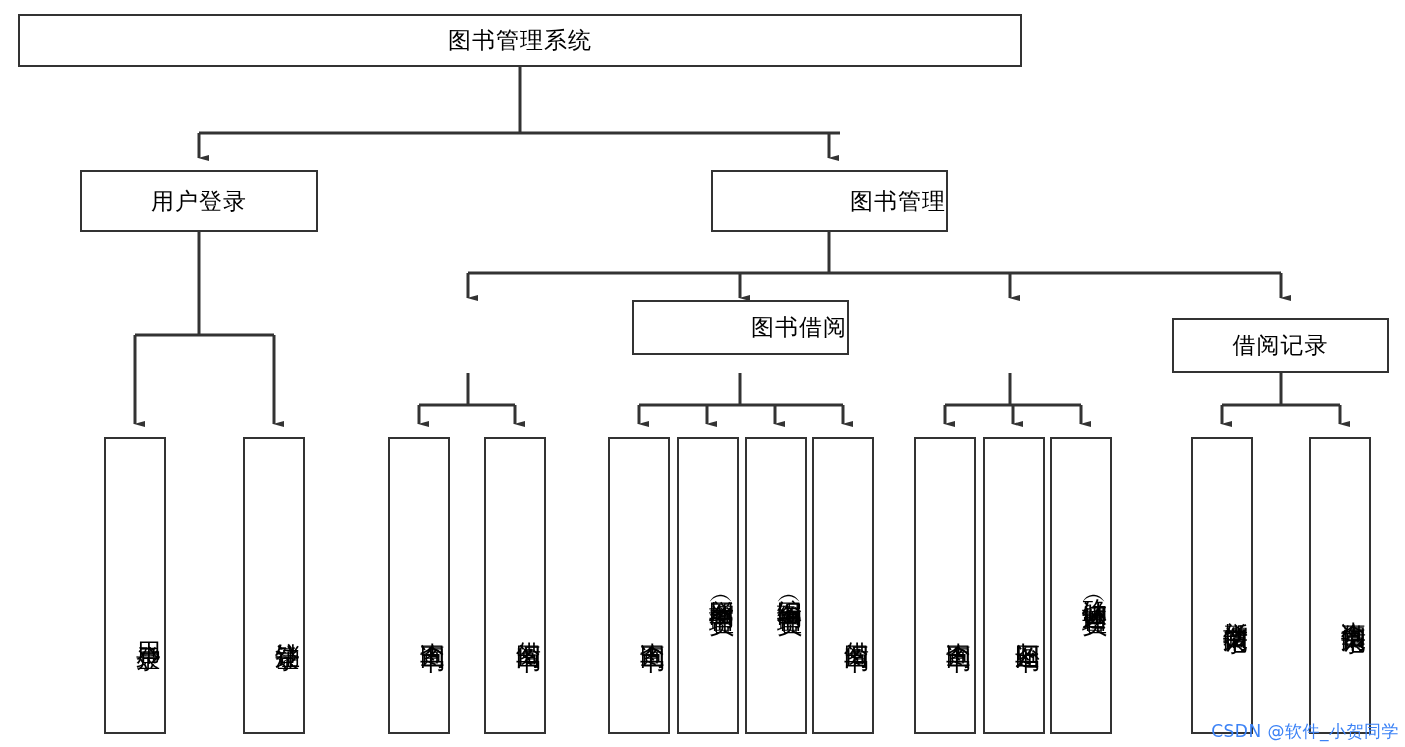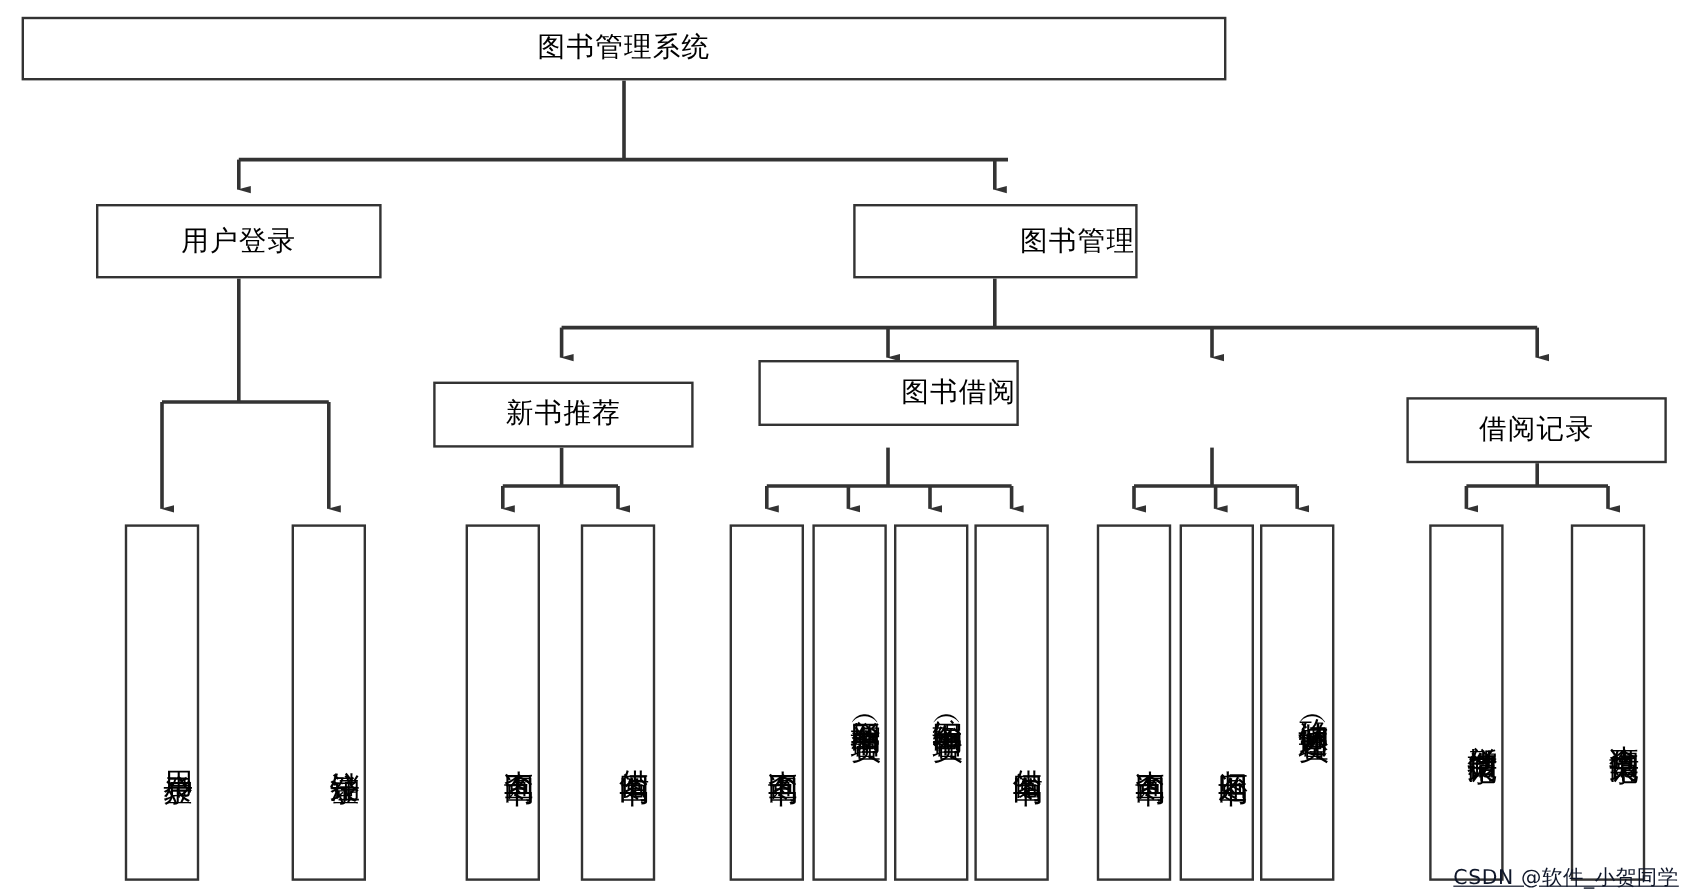--- a/index.html
+++ b/index.html
@@ -54,24 +54,23 @@
     padding-top: 4px;
   }
   .node-label {
     display: block;
   }
   .watermark {
     position: absolute;
     right: 6px;
     bottom: 4px;
     font-size: 17px;
-    color: #0f172a;
+    color: #3b82f6;
     letter-spacing: 0.5px;
     white-space: nowrap;
-    text-decoration: underline;
   }
 </style>
 </head>
 <body>
 
 <div id="canvas">
 
   <svg class="wires" viewBox="0 0 1405 747">
     <defs>
       <marker id="arrow" markerWidth="10" markerHeight="12" refX="3" refY="10" orient="auto" markerUnits="userSpaceOnUse">
@@ -127,30 +126,27 @@
   </div>
 
   <div class="node horiz" style="left:80px; top:170px; width:238px; height:62px;">
     <span class="node-label">用户登录</span>
   </div>
 
   <div class="node horiz" style="left:711px; top:170px; width:237px; height:62px;justify-content:flex-end;">
     <span class="node-label">图书管理</span>
   </div>
 
-  <div class="node horiz" style="left:361px; top:318px; width:217px; height:55px;">
-    <span class="node-label">新书推荐</span>
-  </div>
 
   <div class="node horiz" style="left:632px; top:300px; width:217px; height:55px;justify-content:flex-end;">
     <span class="node-label">图书借阅</span>
   </div>
 
 
-  <div class="node horiz" style="left:1172px; top:318px; width:217px; height:55px;margin-top:13px;">
+  <div class="node horiz" style="left:1172px; top:318px; width:217px; height:55px;">
     <span class="node-label">借阅记录</span>
   </div>
 
   <div class="node vert" style="left:104px; top:437px; width:62px; height:297px; padding-top:80px;">
     <span class="node-label">用户登录</span>
   </div>
 
   <div class="node vert" style="left:243px; top:437px; width:62px; height:297px; padding-top:80px;">
     <span class="node-label">注销登录</span>
   </div>

